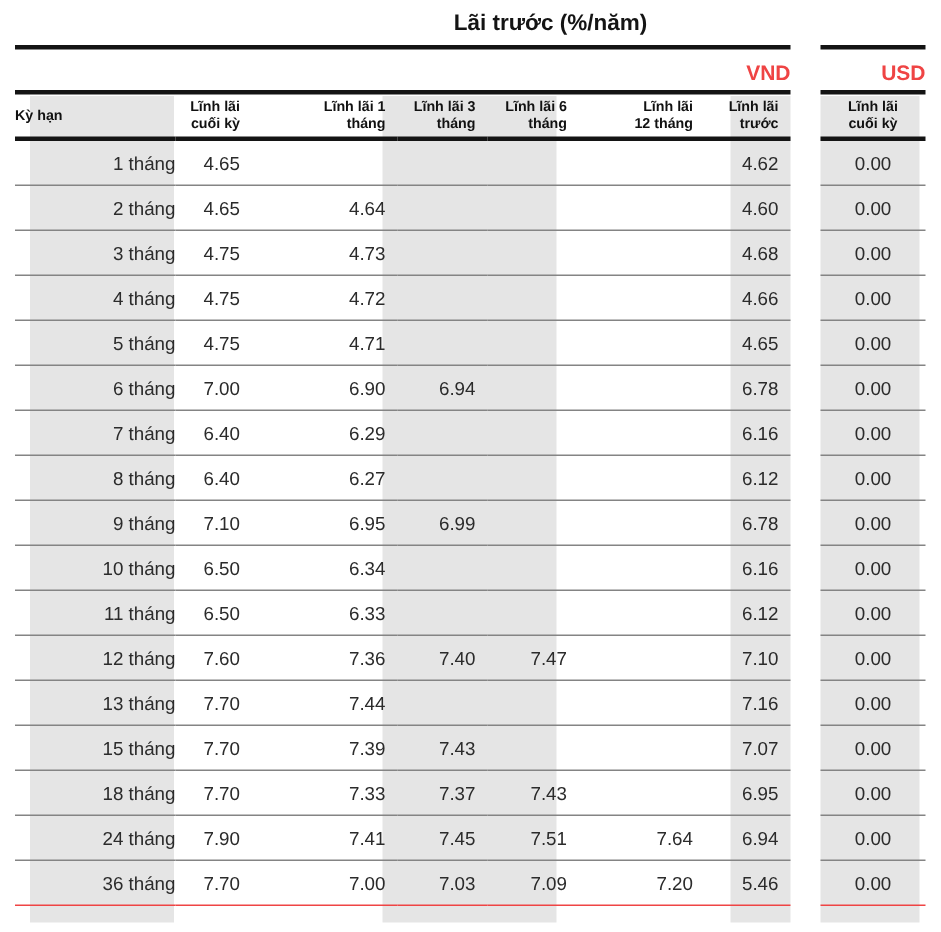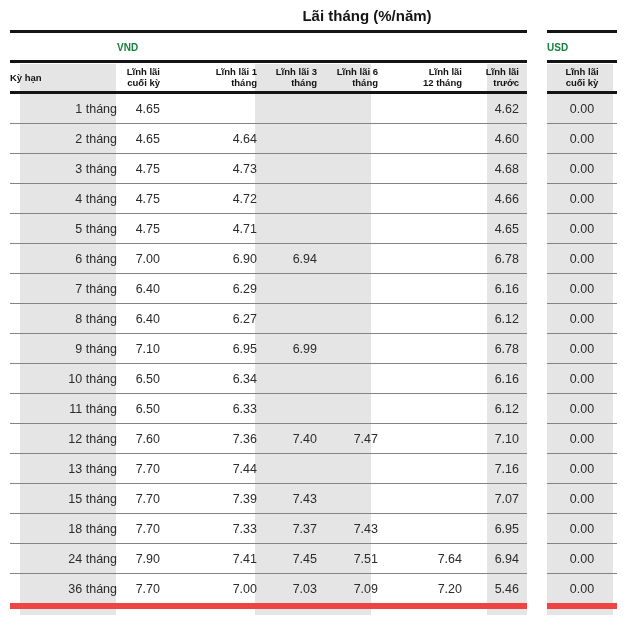--- a/index.html
+++ b/index.html
@@ -15,57 +15,57 @@
   .page-title{
     position:absolute;top:7px;left:117px;width:500px;text-align:center;
     font-size:15px;font-weight:bold;color:#141414;z-index:2;
   }
   .hline{position:absolute;height:3px;background:#141414;z-index:2;}
   .l-vnd{left:10px;width:517px;}
   .l-usd{left:547px;width:70px;}
   .y-top{top:30px;}
   .y-grp{top:60px;}
   .grp-label{
-    position:absolute;top:37px;height:22px;line-height:22px;text-align:left;
-    font-size:10px;font-weight:bold;color:#15803d;z-index:2;
+    position:absolute;top:37px;height:22px;line-height:22px;text-align:right;
+    font-size:14px;font-weight:bold;color:#ef4444;z-index:2;
   }
   .grp-vnd{left:117px;width:410px;}
   .grp-usd{left:547px;width:70px;}
   table.rate{
     position:absolute;top:63px;border-collapse:collapse;table-layout:fixed;
     z-index:1;background:transparent;
   }
   table.vnd{left:10px;width:517px;}
   table.usd{left:547px;width:70px;}
   td,th{padding:0;margin:0;vertical-align:middle;background:transparent;}
   tr.hdr td{
     height:28px;border-bottom:3px solid #141414;
     font-size:9.5px;font-weight:bold;color:#111111;line-height:11px;white-space:pre-line;
   }
   tr.row td{
     height:29px;border-bottom:1.5px solid #848484;
     font-size:12.5px;color:#2b2b2b;
   }
-  tr.row:last-child td{border-bottom:6px solid #ef4444;}
+  tr.row:last-child td{border-bottom:1px solid #ef4444;}
   .c-term{text-align:right;margin-top:36px;}
   .c-num{text-align:right;padding-right:8px;}
   .c-ctr{text-align:center;}
   td.kyhan{font-size:13px;text-align:left;}
 </style>
 </head>
 <body>
 
 <div class="canvas">
 
   <div class="stripe s1"></div>
   <div class="stripe s2"></div>
   <div class="stripe s3"></div>
   <div class="stripe s4"></div>
 
-  <div class="page-title">Lãi tháng (%/năm)</div>
+  <div class="page-title">Lãi trước (%/năm)</div>
 
   <div class="hline l-vnd y-top"></div>
   <div class="hline l-usd y-top"></div>
   <div class="grp-label grp-vnd">VND</div>
   <div class="grp-label grp-usd">USD</div>
   <div class="hline l-vnd y-grp"></div>
   <div class="hline l-usd y-grp"></div>
 
   <table class="rate vnd">
     <colgroup>

